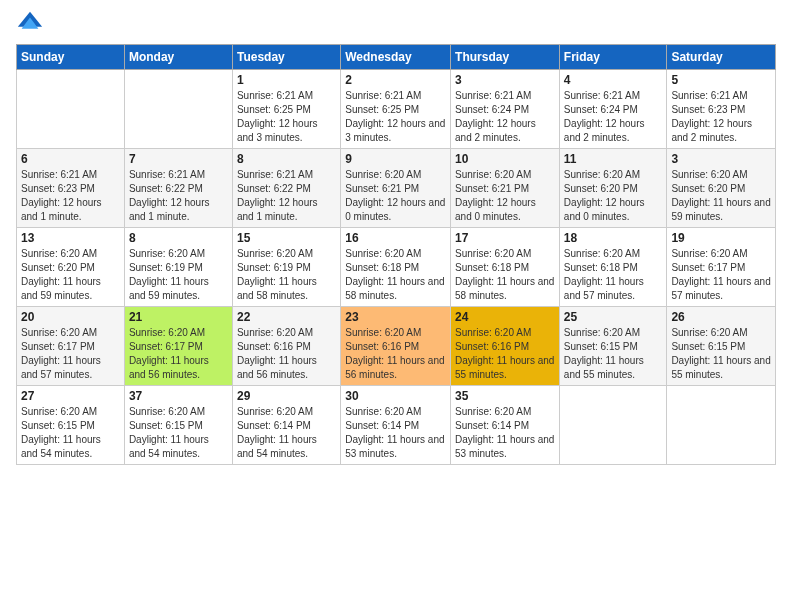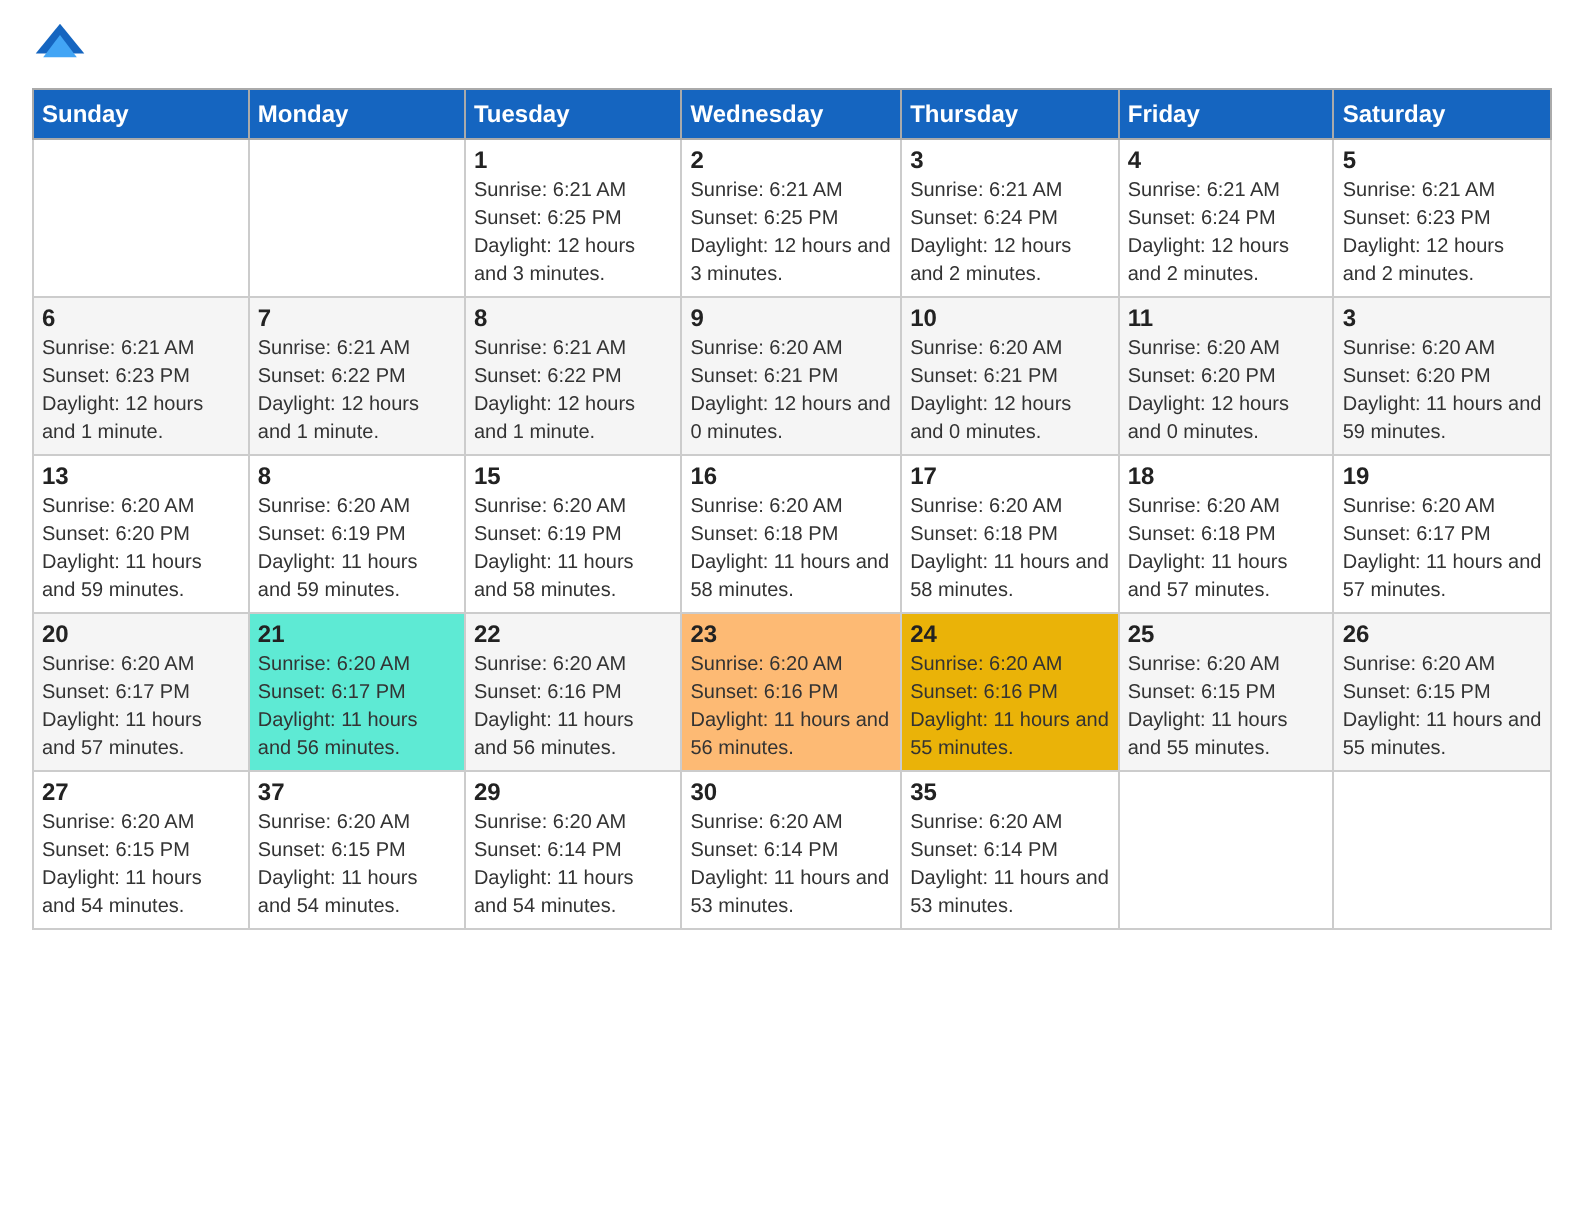--- a/index.html
+++ b/index.html
@@ -258,21 +258,21 @@
 Daylight: 11 hours and 57 minutes.</div>
           </td>
         </tr>
         <tr>
           <td style="background: rgb(245, 245, 245);">
             <span class="day-num">20</span>
             <div class="day-info" style="white-space: pre-line;">Sunrise: 6:20 AM
 Sunset: 6:17 PM
 Daylight: 11 hours and 57 minutes.</div>
           </td>
-          <td style="background: #5eead4;">
+          <td style="background: #bef264;">
             <span class="day-num">21</span>
             <div class="day-info" style="white-space: pre-line;">Sunrise: 6:20 AM
 Sunset: 6:17 PM
 Daylight: 11 hours and 56 minutes.</div>
           </td>
           <td style="background: rgb(245, 245, 245);">
             <span class="day-num">22</span>
             <div class="day-info" style="white-space: pre-line;">Sunrise: 6:20 AM
 Sunset: 6:16 PM
 Daylight: 11 hours and 56 minutes.</div>

